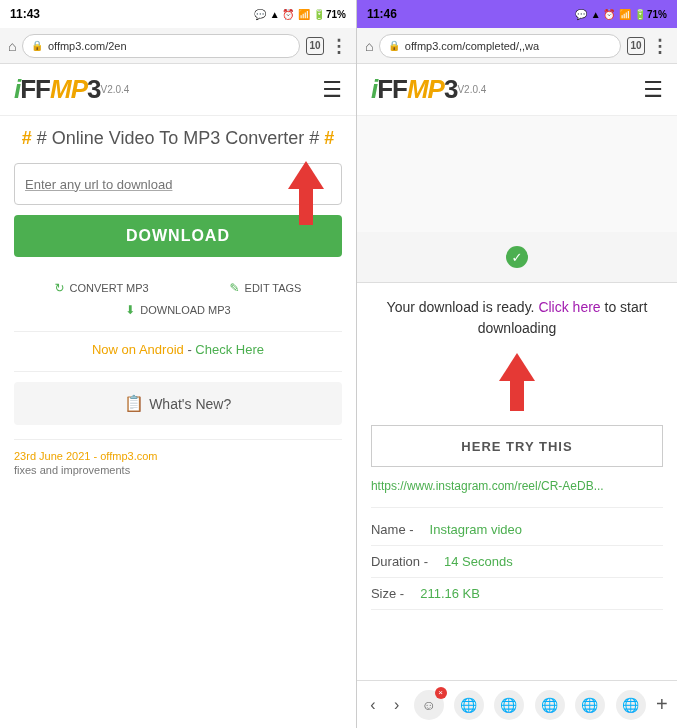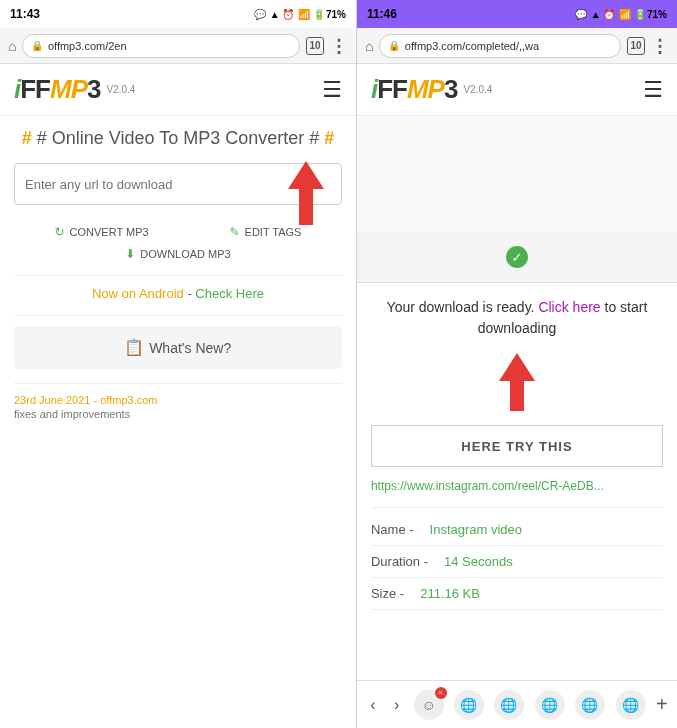--- a/index.html
+++ b/index.html
@@ -82,21 +82,21 @@
     
     .app-header {
       height: 52px;
       background: #fff;
       display: flex;
       align-items: center;
       justify-content: space-between;
       padding: 0 14px;
       border-bottom: 1px solid #eee;
     }
-    .logo-area { display: flex; align-items: center; gap: 6px; }
+    .logo-area { display: flex; align-items: center; gap: 0; }
     .logo-text {
       font-size: 26px;
       font-weight: 900;
       color: #4caf50;
       font-style: italic;
       letter-spacing: -1px;
     }
     .logo-version { font-size: 10px; color: #888; }
     .hamburger { font-size: 22px; color: #333; cursor: pointer; }
 
@@ -120,20 +120,21 @@
     .url-input-field {
       width: 100%;
       height: 42px;
       border: 1px solid #ccc;
       border-radius: 4px;
       padding: 0 10px;
       font-size: 13px;
       color: #aaa;
       margin-bottom: 10px;
       outline: none;
+      text-decoration: underline;
     }
     .download-btn {
       width: 100%;
       height: 42px;
       background: #4caf50;
       color: #fff;
       font-size: 16px;
       font-weight: bold;
       letter-spacing: 1px;
       border: none;
@@ -366,20 +367,21 @@
     <p class="converter-title">
       <span class="hash-symbol">#</span>
       <span># Online Video To MP3 Converter #</span>
       <span class="hash-symbol">#</span>
     </p>
 
     <input class="url-input-field" type="text" placeholder="Enter any url to download" style="">
 
     
     <div style="position:relative; margin-bottom:10px;">
+      <button class="download-btn">DOWNLOAD</button>
       
       <div style="position:absolute; right:18px; top:-54px; display:flex; flex-direction:column; align-items:center;">
         <div class="arrow-head-up"></div>
         <div class="arrow-shaft" style="height:36px;"></div>
       </div>
     </div>
 
     <div class="features-row">
       <div class="feature-item">
         <span class="feature-icon">↻</span>

